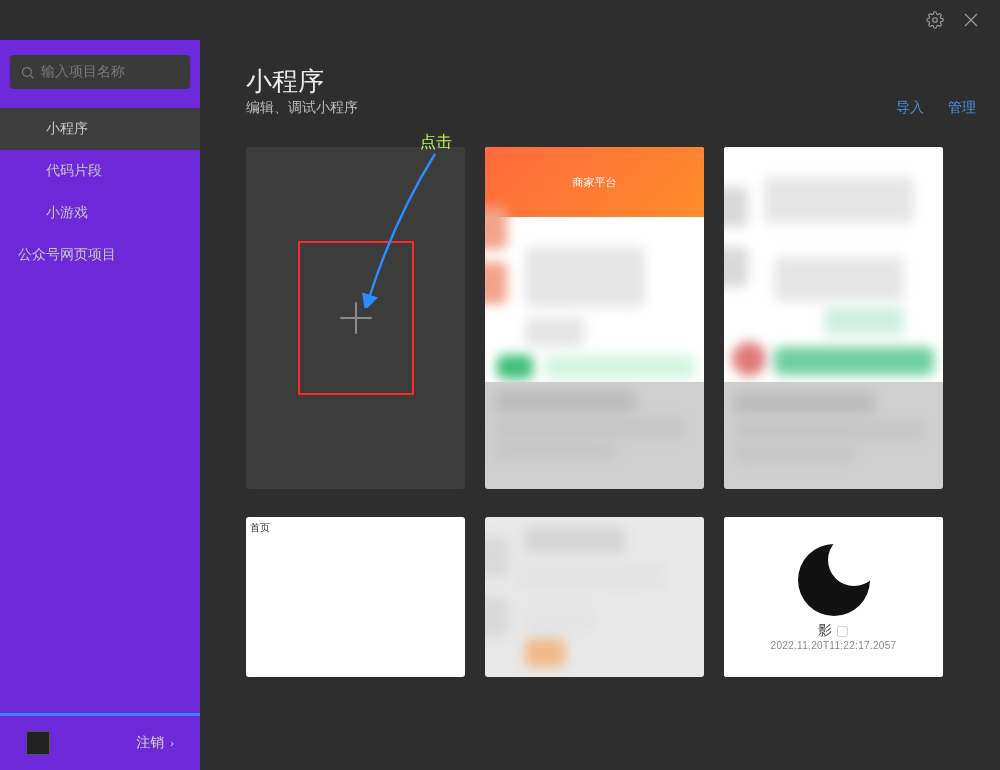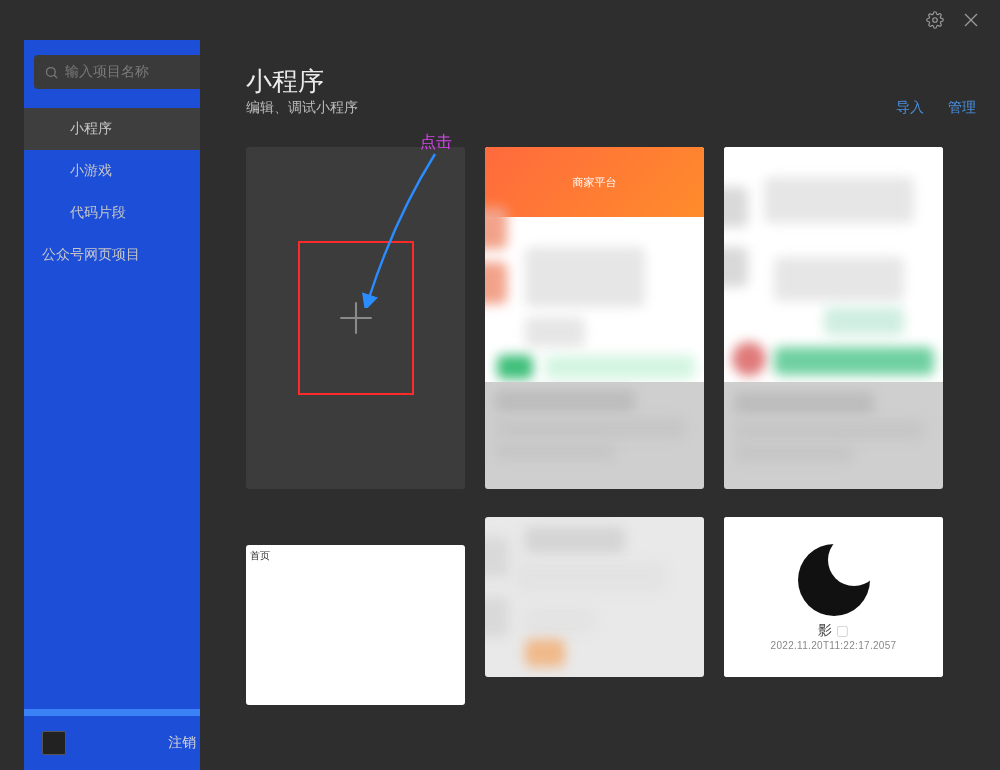--- a/index.html
+++ b/index.html
@@ -16,42 +16,42 @@
   .titlebar{
     position:absolute;top:0;left:0;right:0;height:40px;
     display:flex;align-items:center;justify-content:flex-end;
     padding-right:20px;gap:18px;
   }
   .titlebar .ico{width:18px;height:18px;display:flex;align-items:center;justify-content:center;cursor:pointer;stroke:#9a9a9a;}
   .titlebar .ico svg{width:18px;height:18px;}
   
   .sidebar{
     position:absolute;top:40px;left:0;bottom:0;width:200px;
-    background:#1d4ed8;
-    display:flex;flex-direction:column;margin-left:24px;
+    background:#6d28d9;
+    display:flex;flex-direction:column;
   }
   .search-wrap{padding:15px 10px 15px 10px;}
   .search{
     height:34px;background:#3a3a3a;border-radius:4px;
     display:flex;align-items:center;padding:0 10px;gap:6px;
     color:#7a7a7a;
   }
   .search svg{width:15px;height:15px;stroke:#7a7a7a;}
   .search .ph{font-size:14px;}
   .nav{flex:1;padding-top:4px;}
   .nav .group{font-size:14px;color:#c7c7c7;padding:12px 18px;}
   .nav .item{
     font-size:14px;color:#c7c7c7;
     padding:12px 0 12px 46px;
   }
   .nav .item.active{background:#3e3e3e;}
   .sidebar-footer{
-    height:54px;border-top:7px solid #3b82f6;
+    height:54px;border-top:3px solid #3b82f6;
     display:flex;align-items:center;justify-content:space-between;
-    padding:0 18px;
+    padding:0 26px;
   }
   .avatar{width:22px;height:22px;border:1px solid #555;border-radius:2px;background:#222;}
   .logout{font-size:14px;color:#d6d6d6;display:flex;align-items:center;gap:6px;}
   .logout .chev{font-size:11px;}
 
   
   .main{
     position:absolute;top:40px;left:200px;right:0;bottom:0;
     background:#2e2e2e;
     padding:24px 24px 0 46px;
@@ -92,37 +92,37 @@
     color:#fff;font-size:11px;
   }
   .c2 .body{height:165px;background:#fff;position:relative;}
   
 
   
   .c3 .preview{background:#fff;}
   .c3 .body{height:235px;background:#fff;position:relative;}
 
   
-  .c4{background:#fff;margin-top:28px;}
+  .c4{background:#fff;}
   .c4 .tag{
     position:absolute;top:4px;left:4px;color:#333;font-size:10px;
   }
   .card.short{height:160px;}
 
   
   .c6 .preview{background:#fff;display:flex;flex-direction:column;align-items:center;justify-content:center;}
   .moon{width:72px;height:72px;border-radius:50%;background:#111;position:relative;}
   .moon::after{content:"";position:absolute;width:52px;height:52px;border-radius:50%;background:#fff;top:-10px;right:-10px;}
   .c6 .cap{font-size:14px;color:#444;margin-top:6px;}
   .c6 .dt{font-size:10px;color:#888;letter-spacing:.3px;}
 
   
   .annot-label{
     position:absolute;left:420px;top:132px;
-    color:#d946ef;font-size:16px;font-weight:500;
+    color:#bef264;font-size:16px;font-weight:500;
     pointer-events:none;
   }
   .annot-arrow{
     position:absolute;left:355px;top:148px;width:90px;height:160px;
     pointer-events:none;
   }
 
   
   .bl{position:absolute;filter:blur(6px);border-radius:6px;}
 </style>
@@ -149,22 +149,22 @@
     <div class="search">
       <svg viewBox="0 0 24 24" fill="none" stroke-width="2">
         <circle cx="11" cy="11" r="7"></circle>
           <line x1="21" y1="21" x2="16.5" y2="16.5"></line>
       </svg>
       <span class="ph">输入项目名称</span>
     </div>
   </div>
   <div class="nav">
     <div class="item active">小程序</div>
+    <div class="item">代码片段</div>
     <div class="item">小游戏</div>
-    <div class="item">代码片段</div>
     <div class="group">公众号网页项目</div>
   </div>
   <div class="sidebar-footer">
     <div class="avatar"></div>
     <div class="logout">
       <span>注销</span>
       <span class="chev">›</span>
     </div>
   </div>
 </div>

